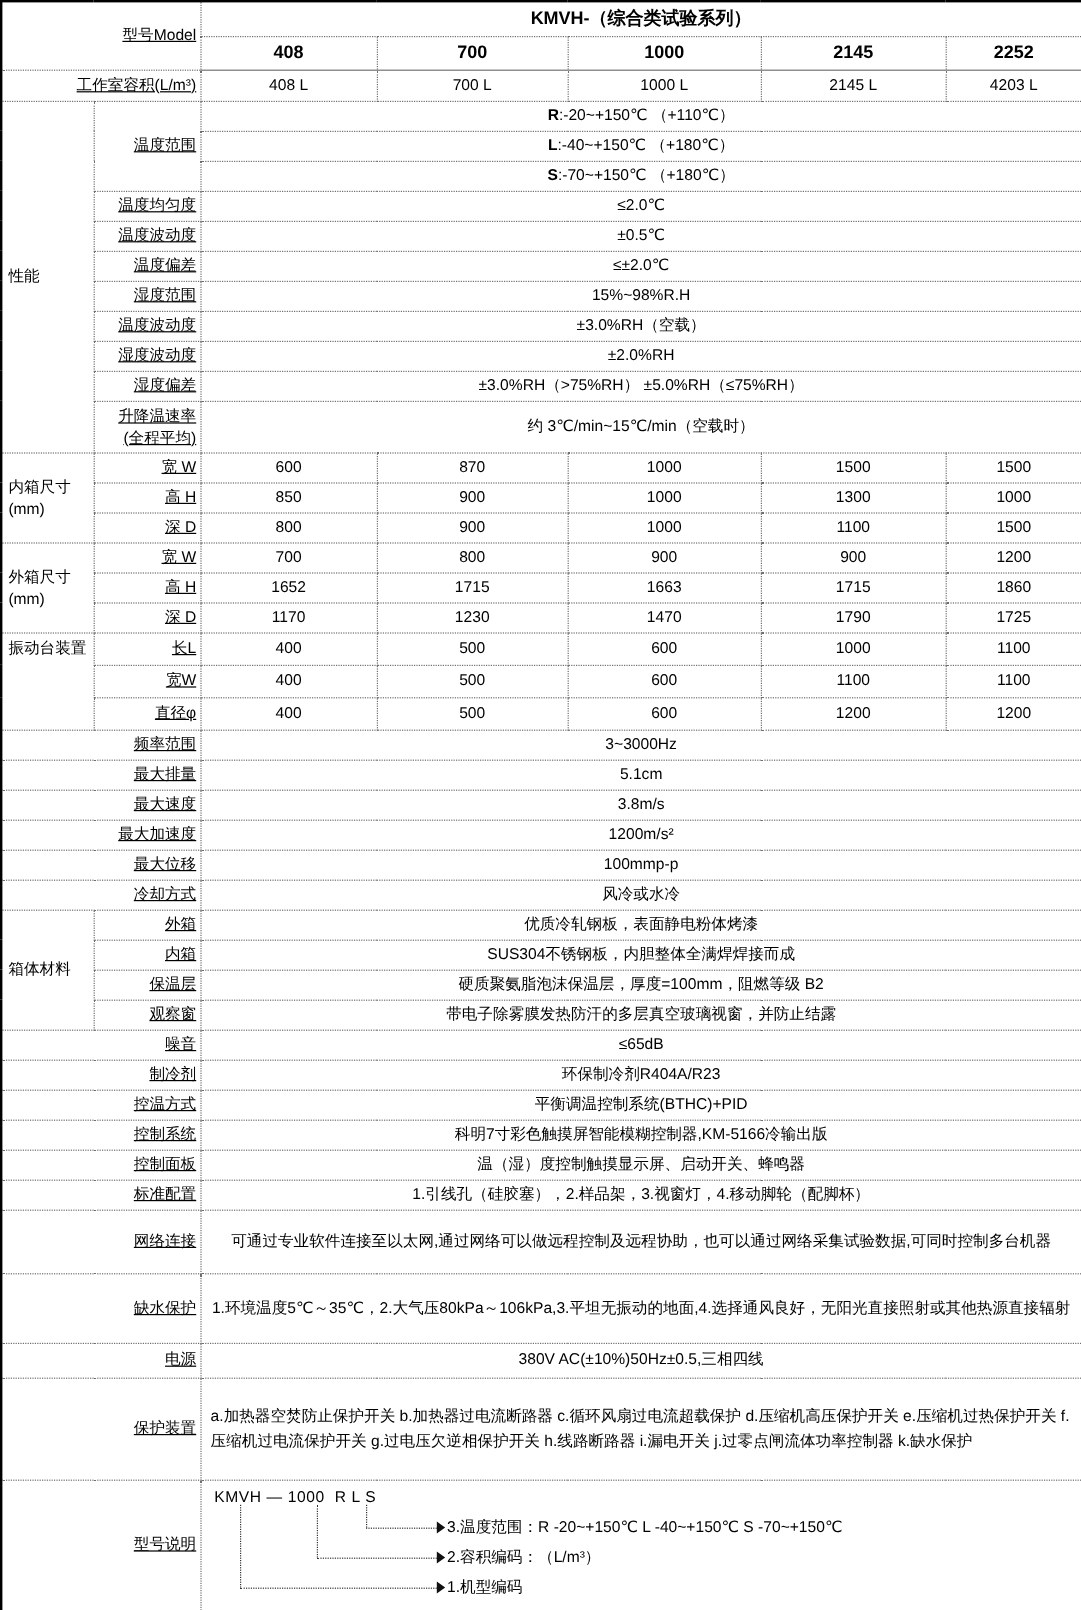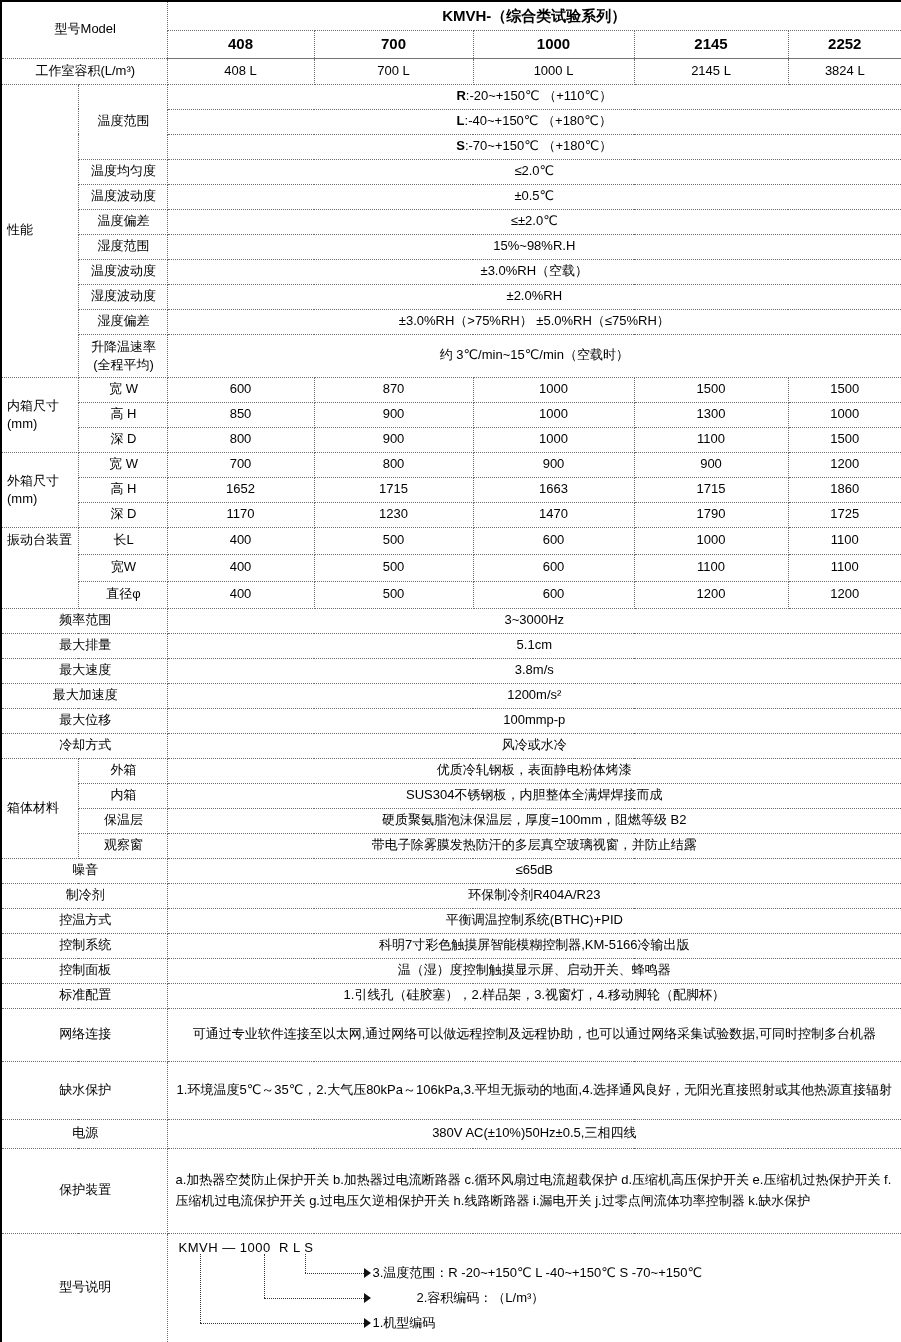--- a/index.html
+++ b/index.html
@@ -13,21 +13,21 @@
     width:901px;height:1342px;
     border:2px solid #000;
   }
   td{
     border:1px dotted #6e6e6e;
     vertical-align:middle;
     padding:0 3px;
     overflow:hidden;
     line-height:1.3;
   }
-  td.lab{text-align:center;padding-left:5px;}
+  td.lab{text-align:right;padding-left:5px;text-decoration:underline;}
   td.val{text-align:center;}
   td.grp{text-align:left;padding-left:5px;vertical-align:middle;}
   td.grp-top{vertical-align:top;padding-top:4px;}
   .hdr-title{font-weight:bold;font-size:15px;text-align:center;}
   .hdr-model{font-weight:bold;font-size:15px;text-align:center;}
   tr.solid-bottom td{border-bottom:1px solid #737373;}
   .two-line{line-height:1.35;}
   .left-val{text-align:left;padding:3px 8px;line-height:1.55;}
   
   .rh29{height:29px}.rh28{height:28px}.rh26{height:26px}.rh25{height:25px}
@@ -69,21 +69,21 @@
     <td class="hdr-model">2145</td>
     <td class="hdr-model">2252</td>
   </tr>
 
   <tr class="rh26">
     <td class="lab" colspan="2">工作室容积(L/m³)</td>
     <td class="val">408 L</td>
     <td class="val">700 L</td>
     <td class="val">1000 L</td>
     <td class="val">2145 L</td>
-    <td class="val">3824 L</td>
+    <td class="val">4203 L</td>
   </tr>
 
   <tr class="rh25">
     <td class="grp" rowspan="11">性能</td>
     <td class="lab" rowspan="3">温度范围</td>
     <td class="val" colspan="5"><b>R</b><span>:-20~+150℃ （+110℃）</span></td>
   </tr>
   <tr class="rh25">
     <td class="val" colspan="5"><b>L</b><span>:-40~+150℃ （+180℃）</span></td>
   </tr>
@@ -301,21 +301,21 @@
       <div class="dline-v" style="left:32px;top:20px;height:69px;"></div>
       <div class="dline-v" style="left:96px;top:20px;height:44px;"></div>
       <div class="dline-v" style="left:137px;top:20px;height:19px;"></div>
       <div class="dline-h" style="left:137px;top:39px;width:59px;"></div>
       <div class="dline-h" style="left:96px;top:64px;width:100px;"></div>
       <div class="dline-h" style="left:32px;top:89px;width:164px;"></div>
       <div class="legend-item" style="top:31px;">
               <span class="arrow"></span>
               <span>3.温度范围：R -20~+150℃ L -40~+150℃ S -70~+150℃</span>
             </div>
-      <div class="legend-item" style="top:56px;gap:44px;">
+      <div class="legend-item" style="top:56px;">
               <span class="arrow"></span>
               <span>2.容积编码：（L/m³）</span>
             </div>
       <div class="legend-item" style="top:81px;">
               <span class="arrow"></span>
               <span>1.机型编码</span>
             </div>
     </td>
   </tr>
 </tbody>

